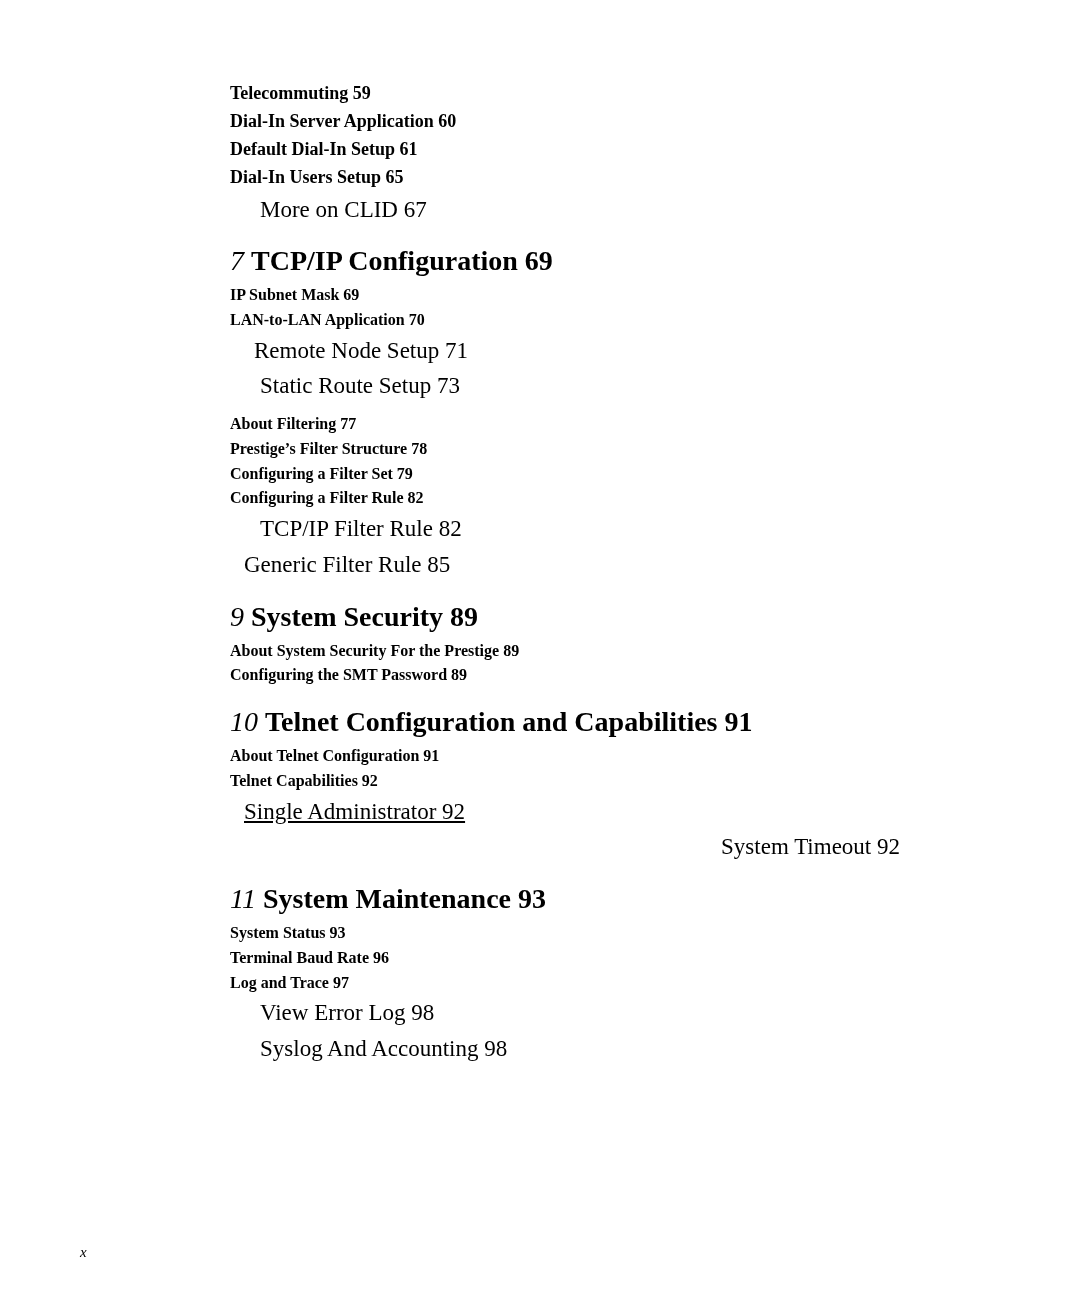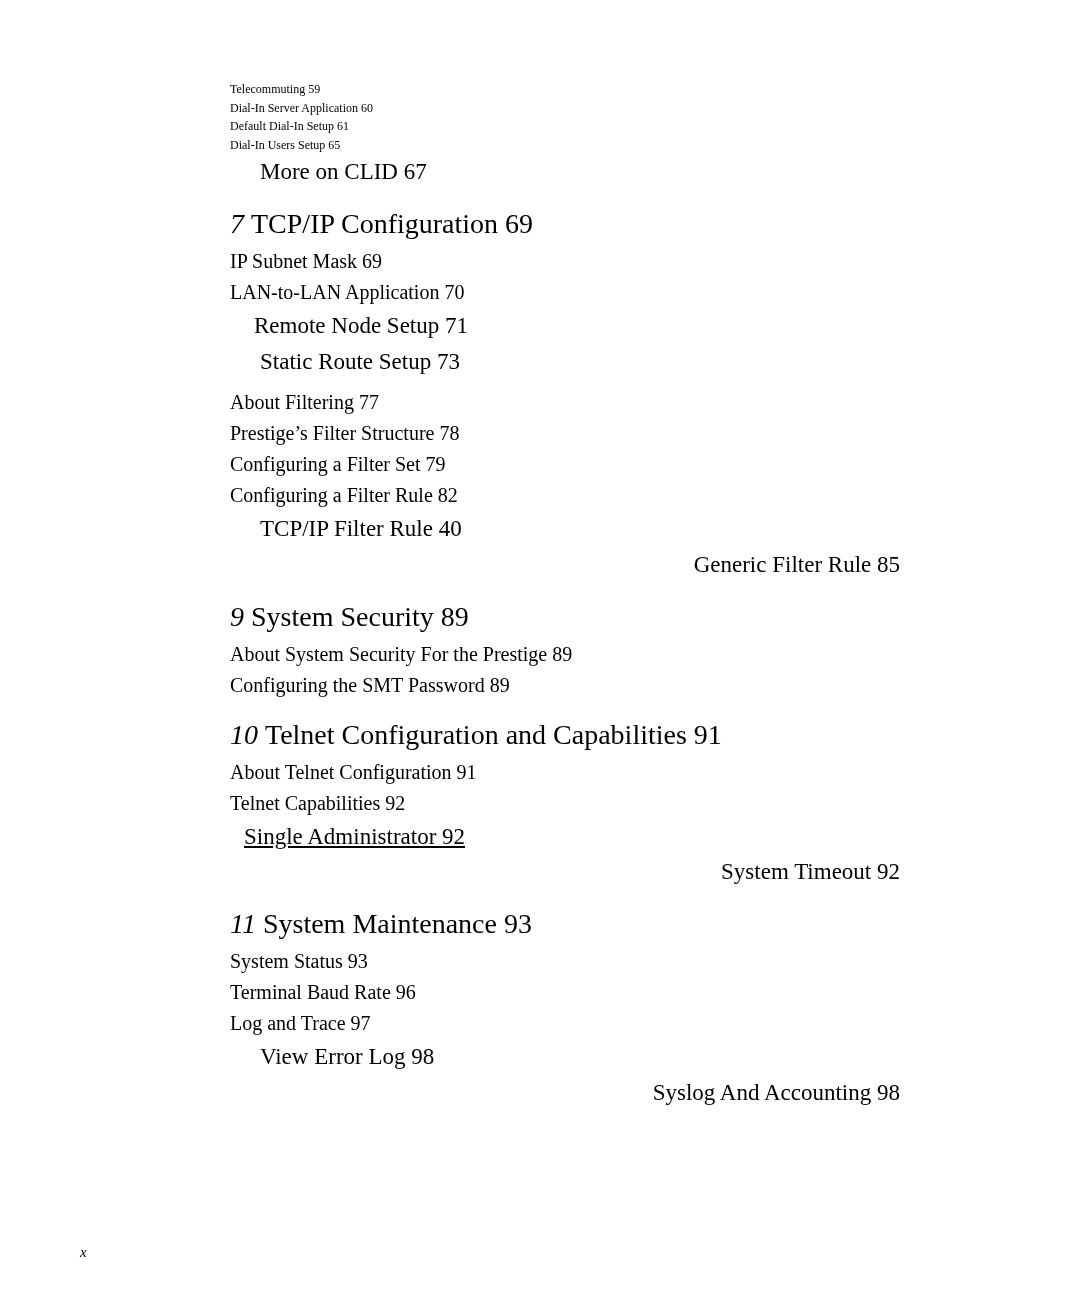--- a/index.html
+++ b/index.html
@@ -35,44 +35,44 @@
       margin-bottom: 6px;
       margin-top: 18px;
     }
 
     .chapter-num {
       font-style: italic;
       font-weight: normal;
     }
 
     .chapter-title {
-      font-weight: normal;
+      font-weight: bold;
       font-style: normal;
     }
 
     
     .entry-bold {
-      font-size: 20px;
-      font-weight: normal;
+      font-size: 16px;
+      font-weight: bold;
       line-height: 1.55;
       display: block;
     }
 
     
     .entry-normal {
       font-size: 23px;
       font-weight: normal;
       line-height: 1.55;
       display: block;
     }
 
     
     .top-bold {
-      font-size: 12px;
-      font-weight: normal;
+      font-size: 18px;
+      font-weight: bold;
       line-height: 1.55;
       display: block;
     }
 
     .page-number-footer {
       position: absolute;
       bottom: 50px;
       left: 80px;
       font-size: 15px;
       font-style: italic;
@@ -103,22 +103,22 @@
       <span class="entry-normal" style="margin-left:30px;">Static Route Setup 73</span>
     </div>
   </div>
 
   <div class="toc-section">
     <div class="indent-1">
       <span class="entry-bold">About Filtering 77</span>
       <span class="entry-bold">Prestige’s Filter Structure 78</span>
       <span class="entry-bold">Configuring a Filter Set 79</span>
       <span class="entry-bold">Configuring a Filter Rule 82</span>
-      <span class="entry-normal" style="margin-left:30px;">TCP/IP Filter Rule 40</span>
-      <span class="entry-normal" style="margin-left:14px;text-align:right;">Generic Filter Rule 85</span>
+      <span class="entry-normal" style="margin-left:30px;">TCP/IP Filter Rule 82</span>
+      <span class="entry-normal" style="margin-left:14px;">Generic Filter Rule 85</span>
     </div>
   </div>
 
   <div class="toc-section">
     <div class="chapter-heading indent-1">
       <span class="chapter-num">9 </span><span class="chapter-title">System Security 89</span>
     </div>
     <div class="indent-1">
       <span class="entry-bold">About System Security For the Prestige 89</span>
       <span class="entry-bold">Configuring the SMT Password 89</span>
@@ -139,19 +139,19 @@
 
   <div class="toc-section">
     <div class="chapter-heading indent-1">
       <span class="chapter-num">11 </span><span class="chapter-title">System Maintenance 93</span>
     </div>
     <div class="indent-1">
       <span class="entry-bold">System Status 93</span>
       <span class="entry-bold">Terminal Baud Rate 96</span>
       <span class="entry-bold">Log and Trace 97</span>
       <span class="entry-normal" style="margin-left:30px;">View Error Log 98</span>
-      <span class="entry-normal" style="margin-left:30px;text-align:right;">Syslog And Accounting 98</span>
+      <span class="entry-normal" style="margin-left:30px;">Syslog And Accounting 98</span>
     </div>
   </div>
 
 </div>
 
 <div class="page-number-footer">x</div>
 
 </body></html>

